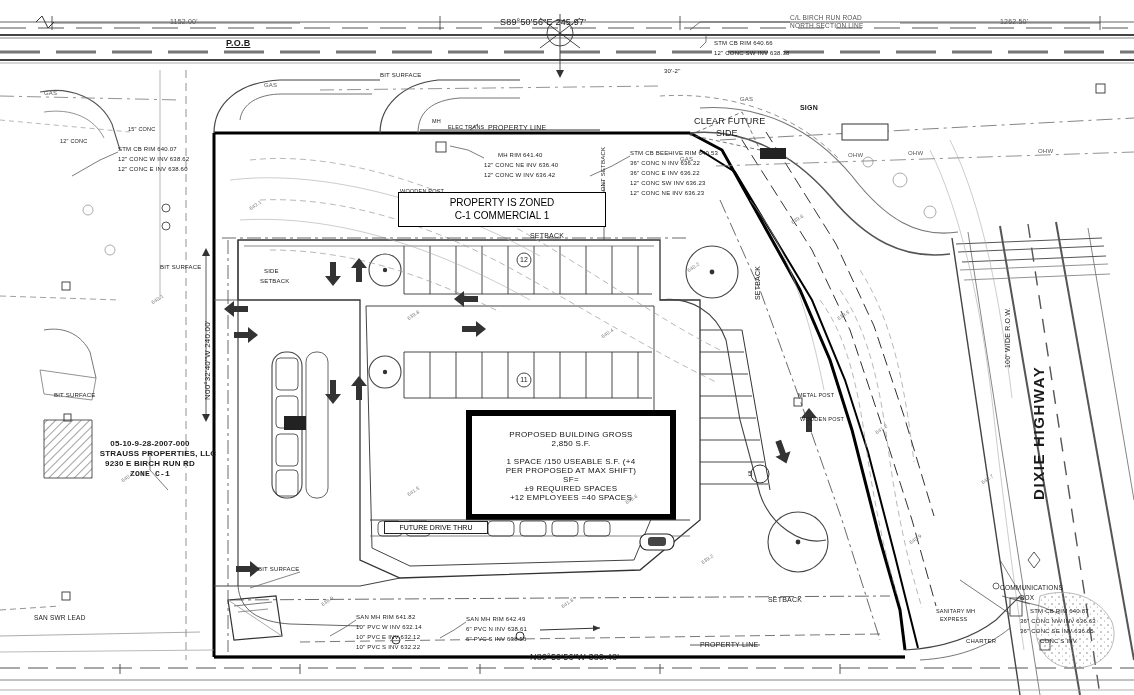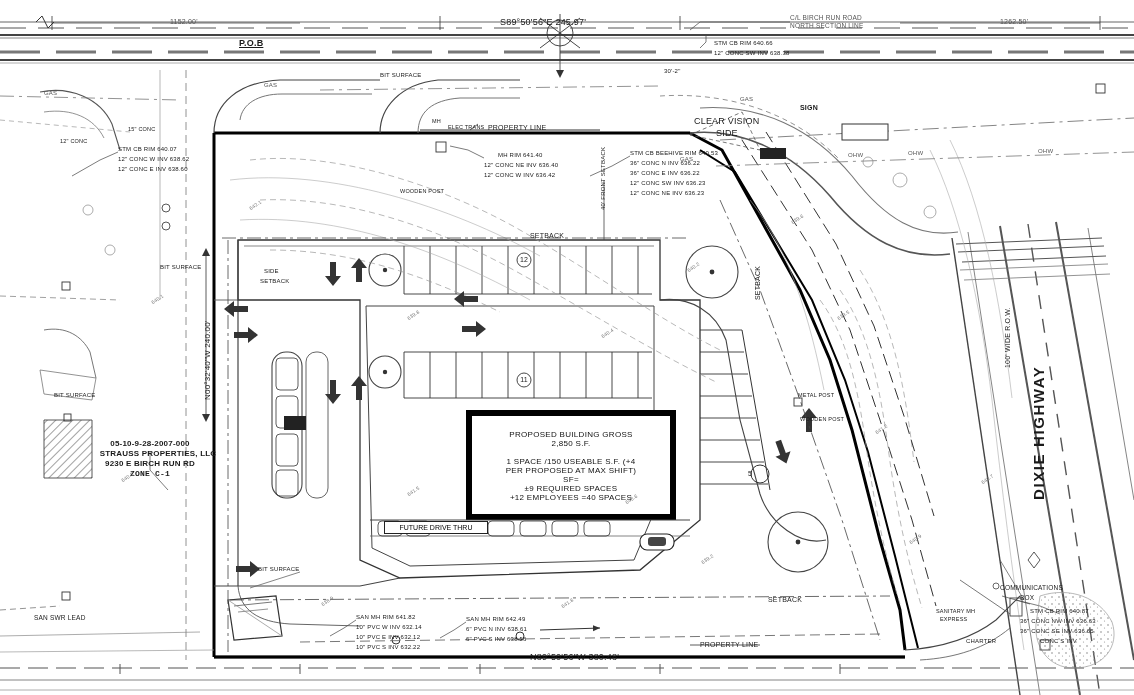--- a/index.html
+++ b/index.html
@@ -405,44 +405,48 @@
   </svg>
 
   <div class="txt t7 gray" style="left:170px; top:18px;">1152.00'</div>
   <div class="txt t7 gray" style="left:1240px; top:18px;"></div>
   <div class="txt t7 gray" style="left:1238px; top:18px;"></div>
   <div class="txt t7 gray" style="left:1000px; top:18px;">1262.50'</div>
 
   <div class="txt t65 gray" style="left:790px; top:14px;">C/L BIRCH RUN ROAD</div>
   <div class="txt t65 gray" style="left:790px; top:22px;">NORTH SECTION LINE</div>
 
-  <div class="txt t9 b" style="left:239px; top:38px;text-decoration:underline;">P.O.B</div>
+  <div class="txt t9 b" style="left:226px; top:38px;text-decoration:underline;">P.O.B</div>
 
   <div class="txt t9" style="left:500px; top:17px;">S89°50'56"E  245.97'</div>
 
   <div class="txt t9" style="left:530px; top:652px;">N89°50'56"W  380.48'</div>
 
   <div class="txt t8 rot90" style="left:203px; top:400px;">N00°32'40"W  240.00'</div>
 
   <div class="txt t7" style="left:488px; top:124px;">PROPERTY LINE</div>
   <div class="txt t7" style="left:700px; top:641px;">PROPERTY LINE</div>
 
   <div class="txt t7" style="left:530px; top:232px;">SETBACK</div>
   <div class="txt t7 rot90" style="left:754px; top:300px;">SETBACK</div>
   <div class="txt t7" style="left:768px; top:596px;">SETBACK</div>
   <div class="txt t6" style="left:264px; top:268px;">SIDE</div>
   <div class="txt t6" style="left:260px; top:278px;">SETBACK</div>
   <div class="txt t6 rot90" style="left:600px; top:210px;">40' FRONT SETBACK</div>
 
-  <div class="txt t9" style="left:694px; top:116px;">CLEAR VISION</div>
+  <div class="txt t9" style="left:694px; top:116px;">CLEAR FUTURE</div>
   <div class="txt t9" style="left:716px; top:128px;">SIDE</div>
 
   <div class="txt t15 b rot90" style="left:1030px; top:500px; letter-spacing:1.6px;">DIXIE HIGHWAY</div>
   <div class="txt t7 rot90" style="left:1004px; top:368px;">100' WIDE R.O.W.</div>
 
+  <div class="zone-box" style="left:398px; top:192px; width:208px;">
+    <div class="t10">PROPERTY IS ZONED</div>
+    <div class="t10" style="margin-top:2px;">C-1 COMMERCIAL 1</div>
+  </div>
 
   <div class="bldg-box" style="left:468px; top:412px; width:206px; height:106px;">
     <div class="line">PROPOSED BUILDING GROSS</div>
     <div class="line">2,850 S.F.</div>
     <div class="gap"></div>
     <div class="line">1 SPACE /150 USEABLE S.F. (+4</div>
     <div class="line">PER PROPOSED AT MAX SHIFT)</div>
     <div class="line">SF=</div>
     <div class="line">±9 REQUIRED SPACES</div>
     <div class="line">+12 EMPLOYEES =40 SPACES</div>

